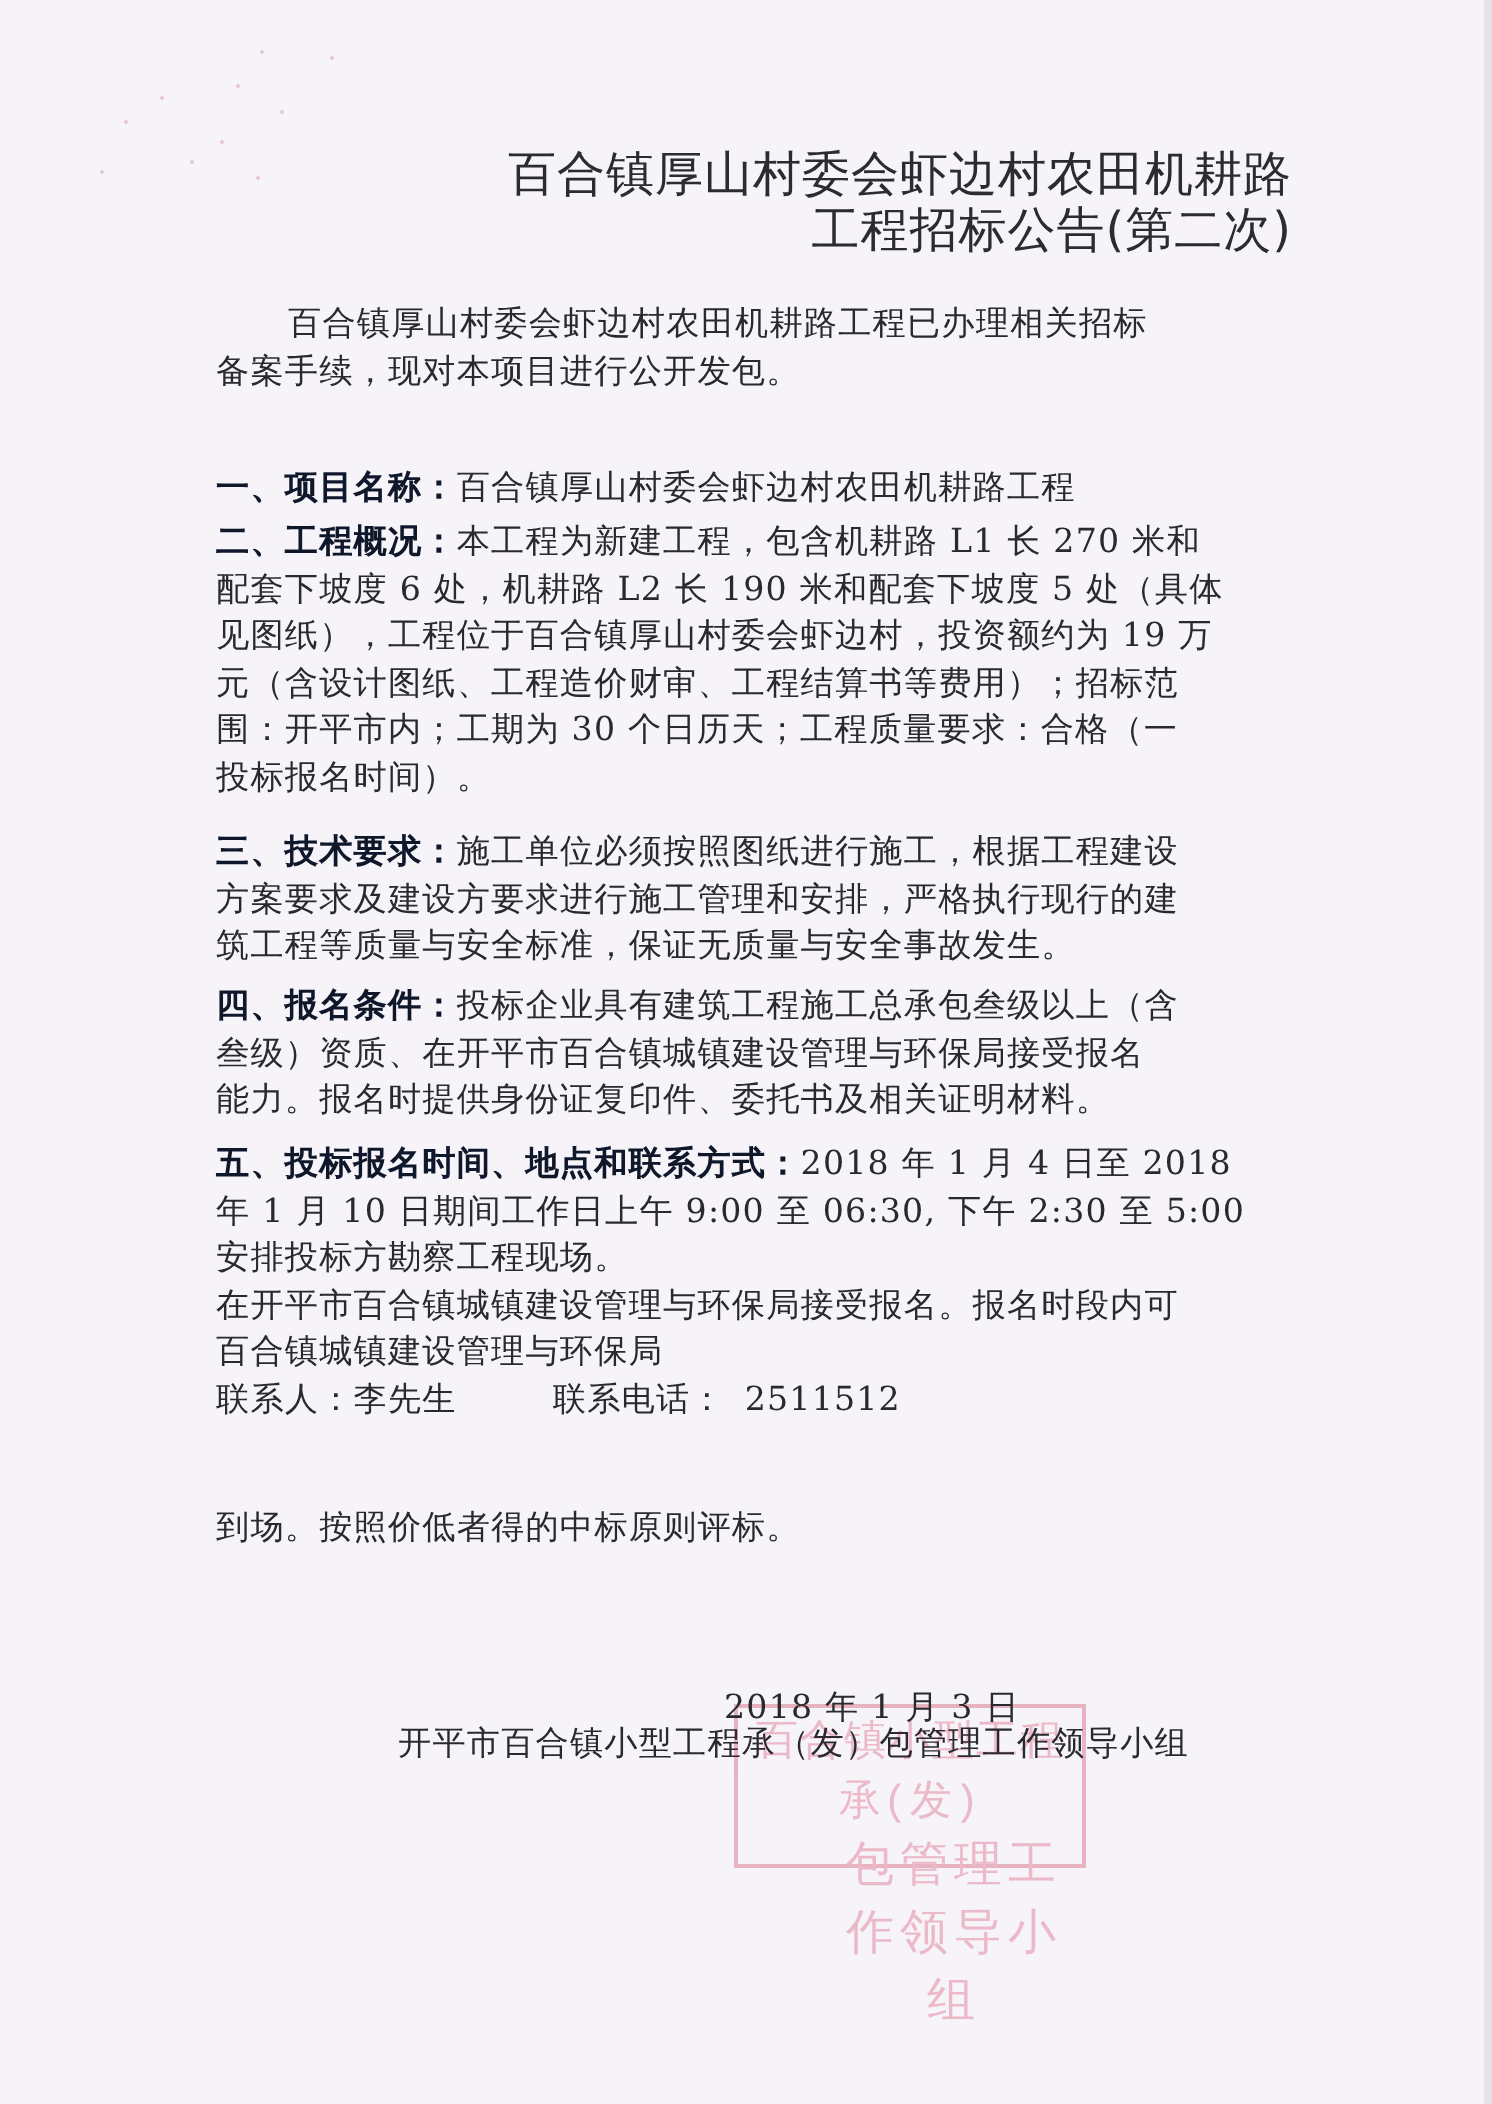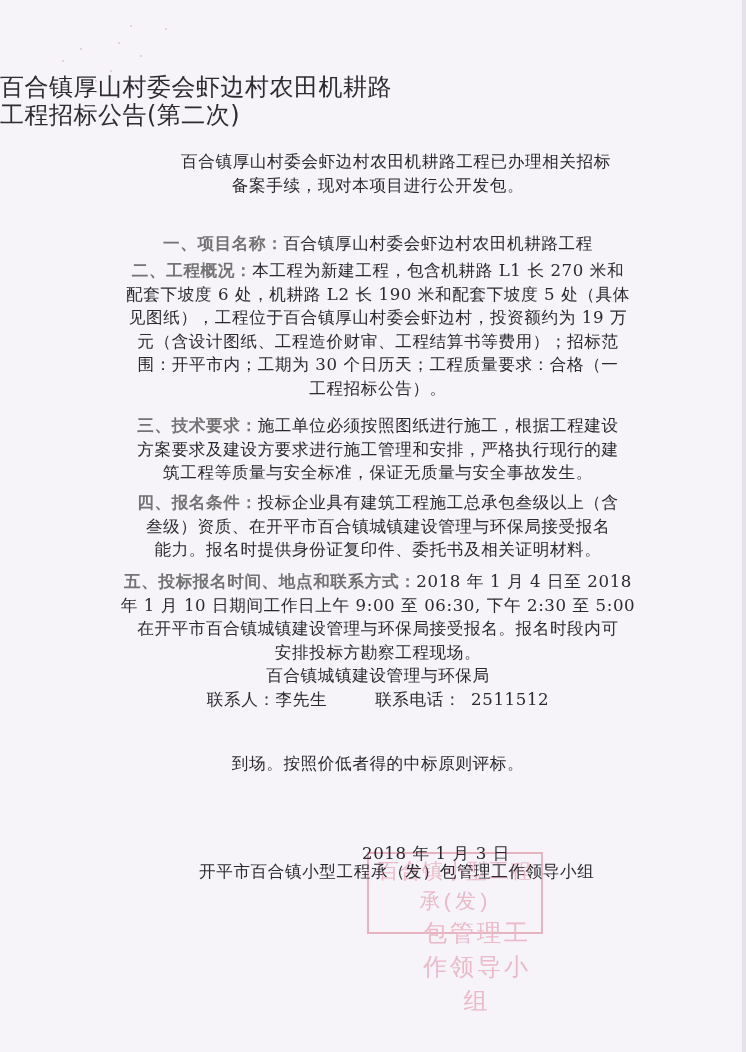--- a/index.html
+++ b/index.html
@@ -28,48 +28,47 @@
     width: 2px;
     height: 2px;
     border-radius: 50%;
     background: #d9a6b8;
     opacity: 0.6;
   }
   .title {
     position: absolute;
     left: 0;
     width: 646px;
-    text-align: left;
+    text-align: right;
     font-family: "DejaVu Sans", "Liberation Sans", sans-serif;
     font-size: 24px;
     line-height: 28px;
     color: #2c2c30;
     letter-spacing: 0.5px;
   }
   .title.l1 { top: 73px; }
   .title.l2 { top: 101px; }
 
   .body-text {
     position: absolute;
     left: 108px;
     width: 540px;
     font-size: 16.6px;
     line-height: 23.5px;
     color: #2a2a2e;
     letter-spacing: 0.6px;
-    text-align: center;
   }
   .line {
     white-space: nowrap;
     height: 23.5px;
   }
   .bold {
     font-family: Liberation Serif, serif;
     font-weight: bold;
-    color: #737373;
+    color: #0f172a;
   }
   .indent { padding-left: 36px; }
 
   .sig {
     position: absolute;
     font-size: 16.6px;
     line-height: 20px;
     white-space: nowrap;
     color: #2a2a2e;
     letter-spacing: 0.6px;
@@ -133,21 +132,21 @@
 </div>
 
 <div class="body-text" style="top:259px">
   <div class="line">
     <span class="bold">二、工程概况：</span><span>本工程为新建工程，包含机耕路 L1 长 270 米和</span>
   </div>
   <div class="line">配套下坡度 6 处，机耕路 L2 长 190 米和配套下坡度 5 处（具体</div>
   <div class="line">见图纸），工程位于百合镇厚山村委会虾边村，投资额约为 19 万</div>
   <div class="line">元（含设计图纸、工程造价财审、工程结算书等费用）；招标范</div>
   <div class="line">围：开平市内；工期为 30 个日历天；工程质量要求：合格（一</div>
-  <div class="line">工程招标公告）。</div>
+  <div class="line">投标报名时间）。</div>
 </div>
 
 <div class="body-text" style="top:414px">
   <div class="line">
     <span class="bold">三、技术要求：</span><span>施工单位必须按照图纸进行施工，根据工程建设</span>
   </div>
   <div class="line">方案要求及建设方要求进行施工管理和安排，严格执行现行的建</div>
   <div class="line">筑工程等质量与安全标准，保证无质量与安全事故发生。</div>
 </div>
 
@@ -157,22 +156,22 @@
   </div>
   <div class="line">叁级）资质、在开平市百合镇城镇建设管理与环保局接受报名</div>
   <div class="line">能力。报名时提供身份证复印件、委托书及相关证明材料。</div>
 </div>
 
 <div class="body-text" style="top:570px">
   <div class="line">
     <span class="bold">五、投标报名时间、地点和联系方式：</span><span>2018 年 1 月 4 日至 2018</span>
   </div>
   <div class="line">年 1 月 10 日期间工作日上午 9:00 至 06:30, 下午 2:30 至 5:00</div>
+  <div class="line">安排投标方勘察工程现场。</div>
   <div class="line">在开平市百合镇城镇建设管理与环保局接受报名。报名时段内可</div>
-  <div class="line">安排投标方勘察工程现场。</div>
   <div class="line">百合镇城镇建设管理与环保局</div>
   <div class="line">
     <span>联系人：</span><span>李先生</span><span style="display:inline-block;width:48px"></span><span>联系电话：</span><span style="display:inline-block;width:10px"></span><span>2511512</span>
   </div>
 </div>
 
 <div class="body-text" style="top:752px">
   <div class="line">到场。按照价低者得的中标原则评标。</div>
 </div>
 

